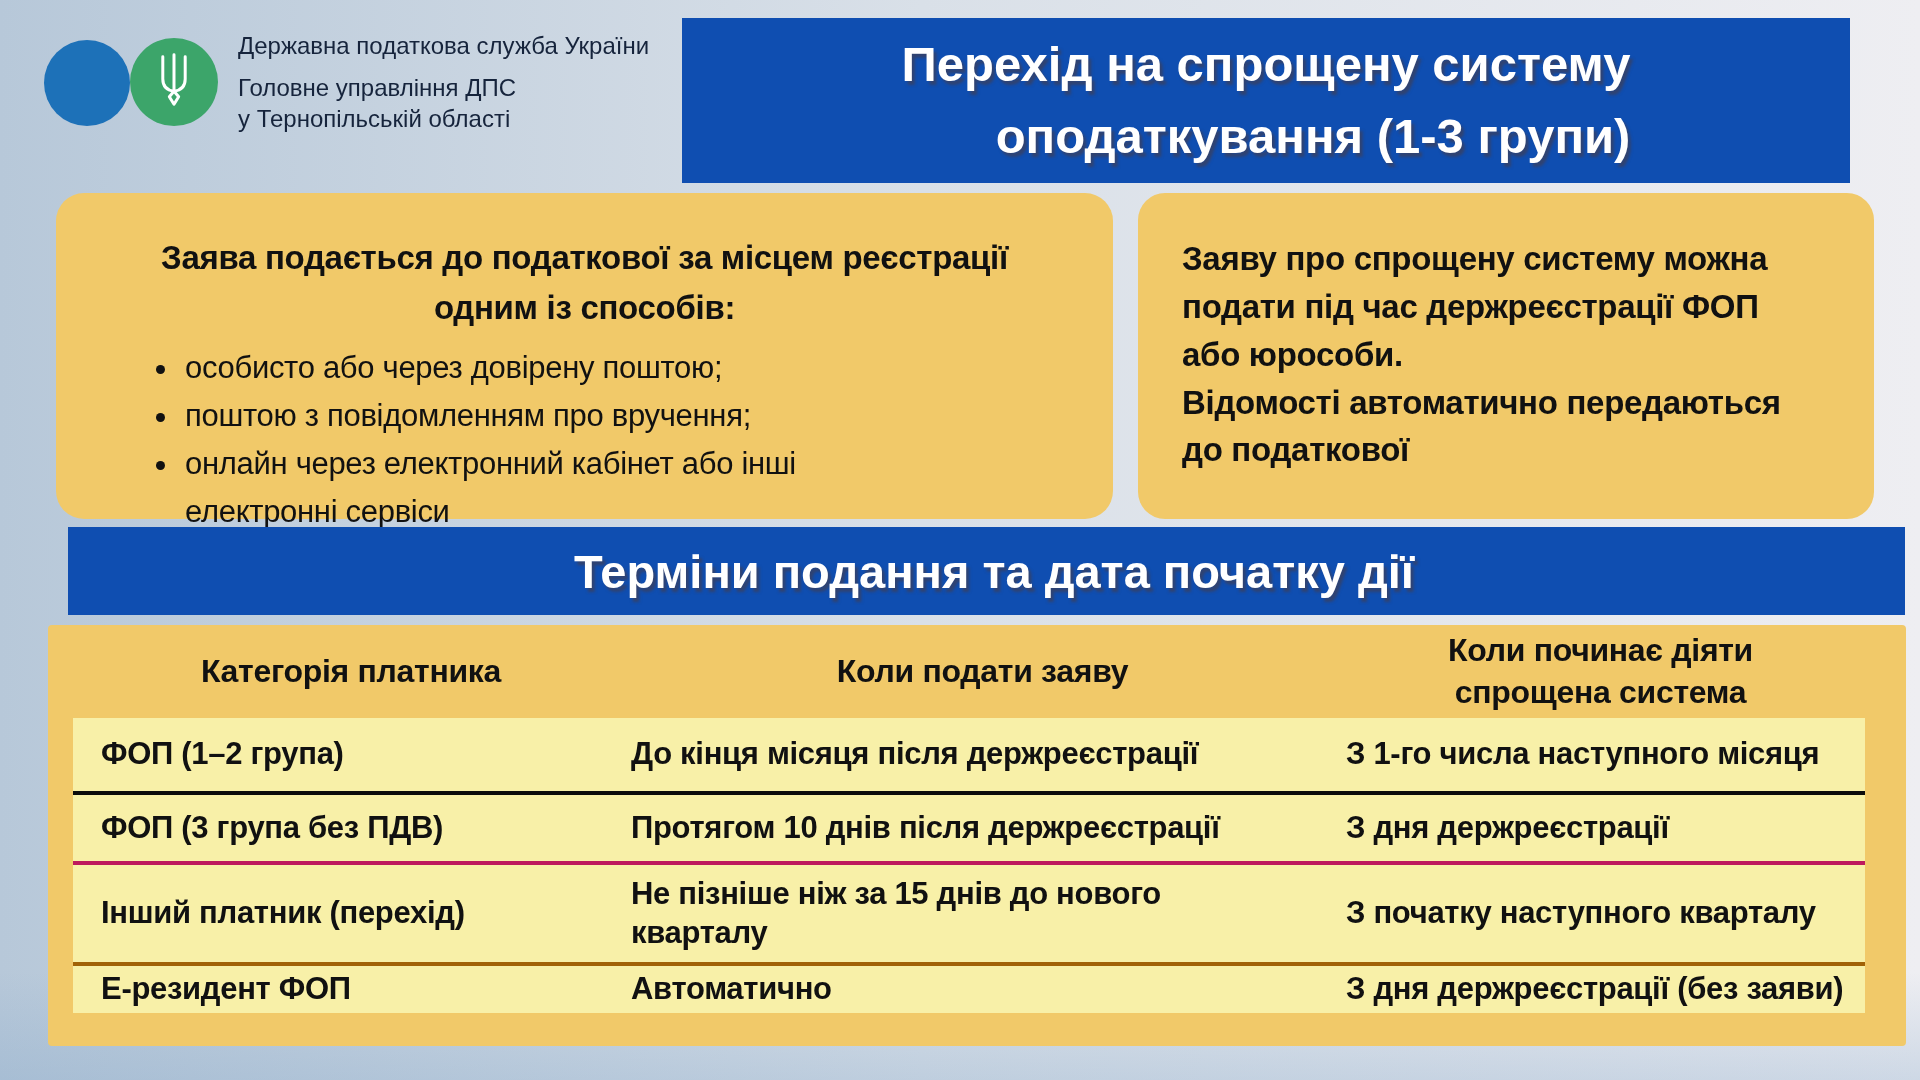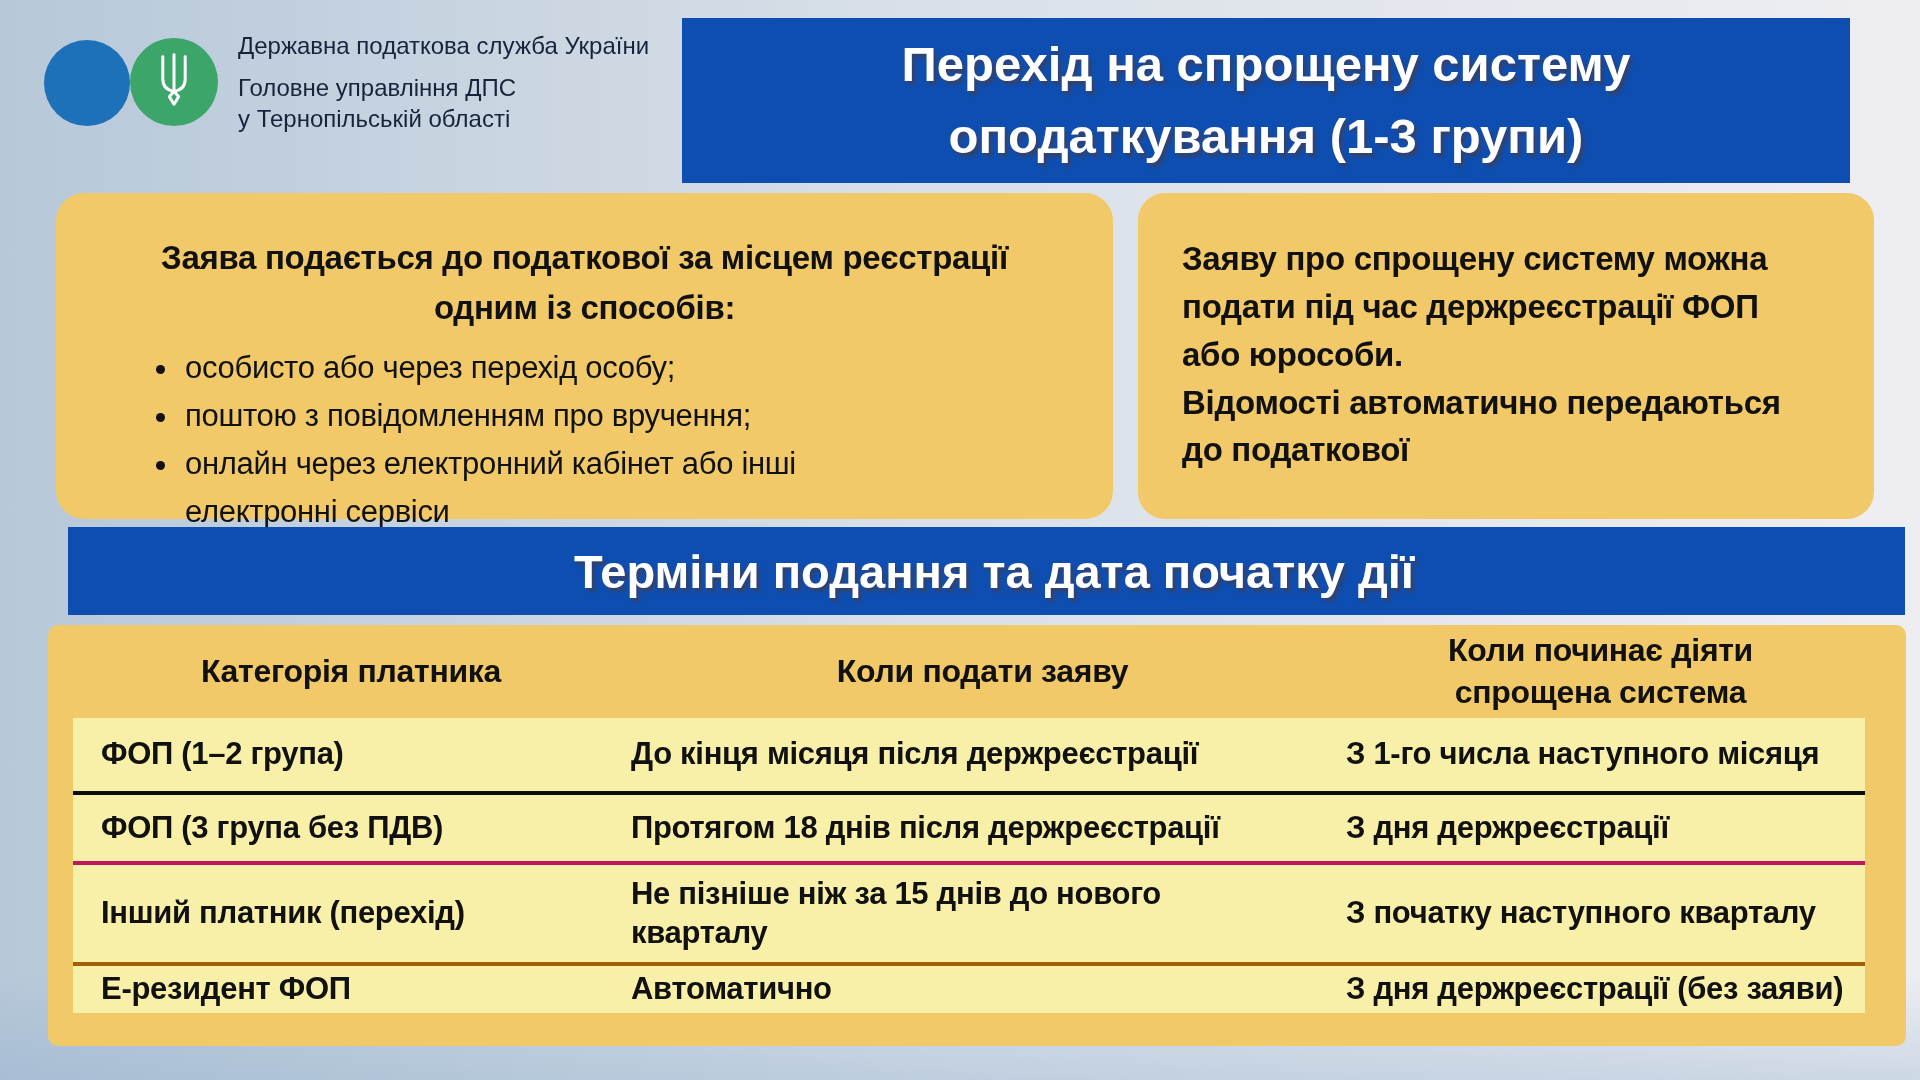--- a/index.html
+++ b/index.html
@@ -26,21 +26,21 @@
   .org-block { position: absolute; left: 238px; top: 32px; color: #16243c; font-weight: normal; }
   .org-line1 { font-size: 24px; line-height: 1.2; margin-bottom: 11px; }
   .org-line2 { font-size: 24px; line-height: 1.3; }
 
   
   .title-banner {
     position: absolute; left: 682px; top: 18px; width: 1168px; height: 165px;
     background: #0f4eb1;
     display: flex; align-items: center; justify-content: center;
     color: #fff; font-weight: bold; font-size: 49px; line-height: 1.45;
-    text-align: center;
+    text-align: right;
     text-shadow: 3px 4px 3px rgba(55,65,100,0.85);
   }
   .section-banner {
     position: absolute; left: 68px; top: 527px; width: 1822px; height: 88px;
     background: #0f4eb1;
     display: flex; align-items: center; justify-content: center;
     color: #fff; font-weight: bold; font-size: 47px;
     text-shadow: 3px 4px 3px rgba(55,65,100,0.85);
     padding-left: 15px;
   }
@@ -61,21 +61,21 @@
   .card-left li { padding-left: 4px; }
   .card-right {
     left: 1138px; top: 193px; width: 736px; height: 326px;
     border-radius: 27px; padding: 42px 30px 0 44px; box-sizing: border-box;
     font-weight: bold; font-size: 33px; line-height: 1.45;
   }
 
   
   .table-card {
     position: absolute; left: 48px; top: 625px; width: 1858px; height: 421px;
-    background: #f1c969; border-radius: 10px;
+    background: #f1c969; border-radius: 4px;
   }
   .table-header {
     position: absolute; left: 25px; top: 0; width: 1792px; height: 93px;
     display: grid; grid-template-columns: 556px 707px 529px;
     align-items: center;
     font-weight: bold; font-size: 32px; line-height: 1.3;
     text-align: center;
   }
   .inner-panel {
     position: absolute; left: 25px; top: 93px; width: 1792px; height: 295px;
@@ -121,21 +121,21 @@
 
   <div class="title-banner">
     <div class="pre">Перехід на спрощену систему
 оподаткування (1-3 групи)</div>
   </div>
 
   <div class="card card-left txt">
     <div class="heading pre">Заява подається до податкової за місцем реєстрації
 одним із способів:</div>
     <ul>
-      <li class="pre">особисто або через перехід особу;</li>
+      <li class="pre">особисто або через довірену поштою;</li>
       <li class="pre">поштою з повідомленням про вручення;</li>
       <li class="pre">онлайн через електронний кабінет або інші
 електронні сервіси</li>
     </ul>
   </div>
 
   <div class="card card-right txt">
     <div class="pre">Заяву про спрощену систему можна
 подати під час держреєстрації ФОП
 або юрособи.
@@ -155,21 +155,21 @@
 спрощена система</div>
     </div>
     <div class="inner-panel">
       <div class="t-row r1">
         <div class="t-cell c1">ФОП (1–2 група)</div>
         <div class="t-cell c2">До кінця місяця після держреєстрації</div>
         <div class="t-cell c3">З 1-го числа наступного місяця</div>
       </div>
       <div class="t-row r2">
         <div class="t-cell c1">ФОП (3 група без ПДВ)</div>
-        <div class="t-cell c2">Протягом 18 днів після держреєстрації</div>
+        <div class="t-cell c2">Протягом 10 днів після держреєстрації</div>
         <div class="t-cell c3">З дня держреєстрації</div>
       </div>
       <div class="t-row r3">
         <div class="t-cell c1">Інший платник (перехід)</div>
         <div class="t-cell c2 pre">Не пізніше ніж за 15 днів до нового
 кварталу</div>
         <div class="t-cell c3">З початку наступного кварталу</div>
       </div>
       <div class="t-row r4">
         <div class="t-cell c1">Е-резидент ФОП</div>

